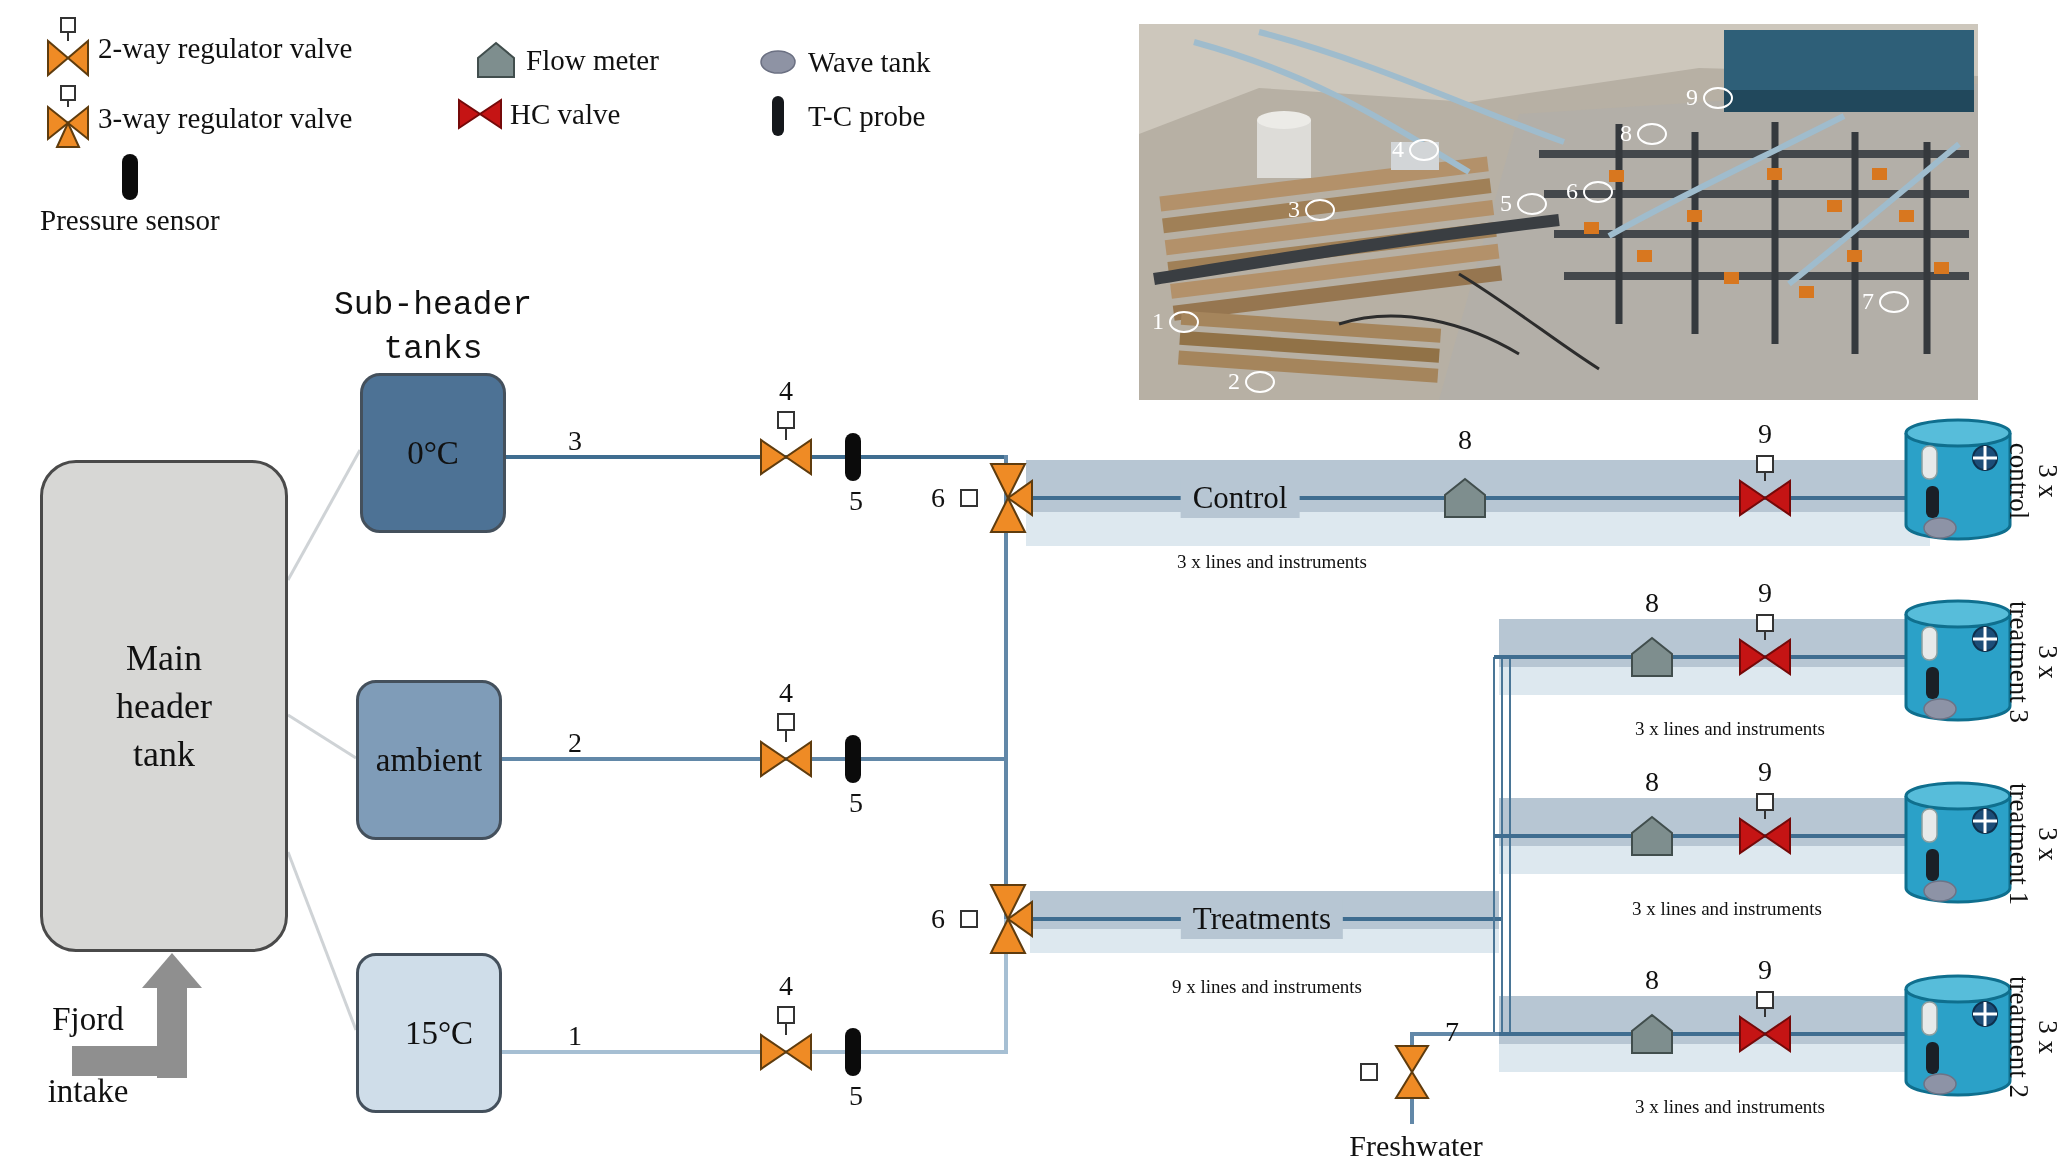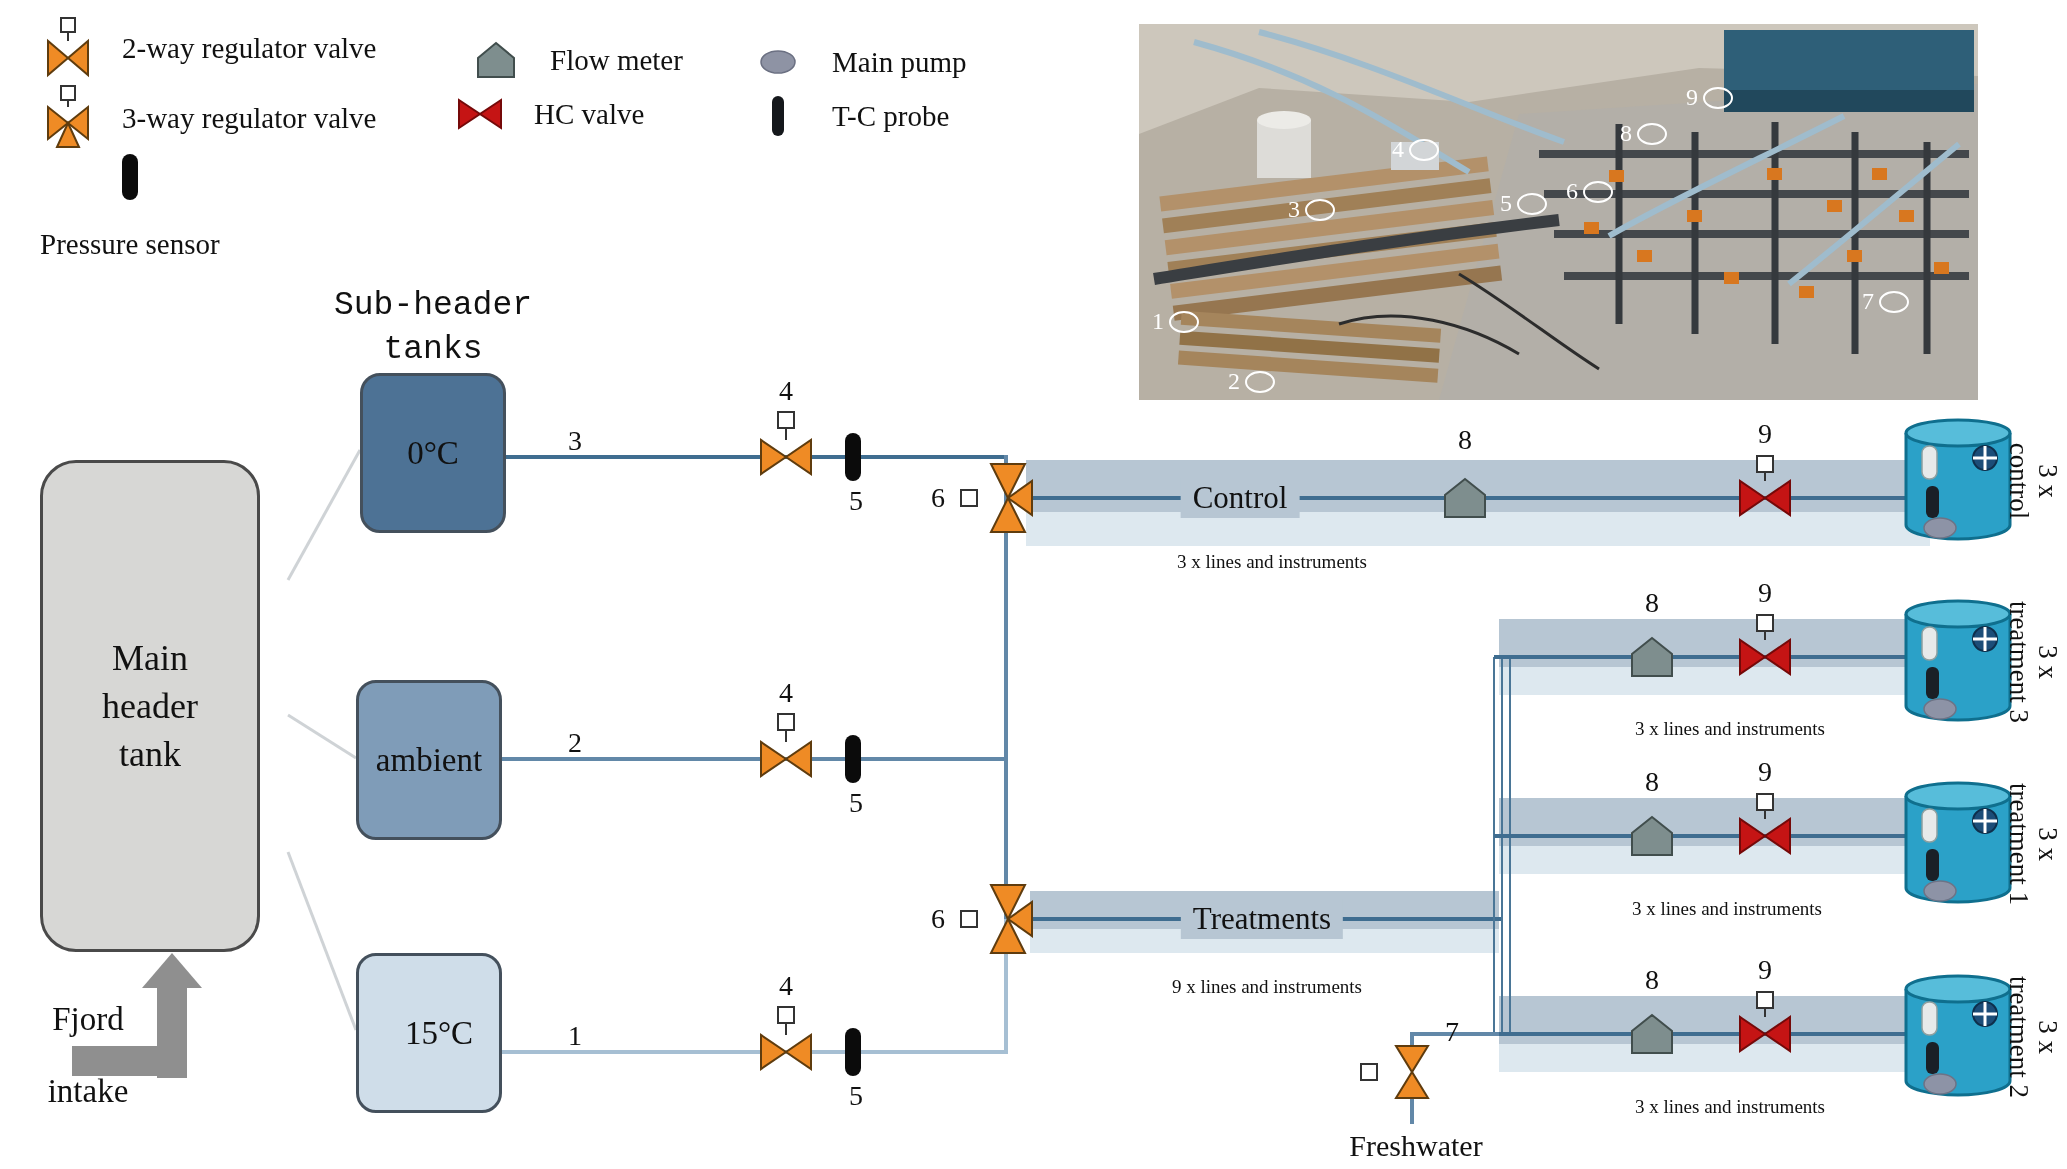--- a/index.html
+++ b/index.html
@@ -5,29 +5,29 @@
   * { margin:0; padding:0; box-sizing:border-box; }
   html,body { background:#fff; }
   #canvas {
     position:relative; width:2067px; height:1169px; background:#ffffff;
     font-family:"Liberation Serif", serif; color:#111; overflow:hidden;
   }
   .abs { position:absolute; }
   .ctr { transform:translate(-50%,-50%); white-space:nowrap; }
   .num { font-size:28px; }
   .note { font-size:19px; }
-  .legend-row { position:absolute; display:flex; align-items:center; gap:26px; height:64px; font-size:29px; }
+  .legend-row { position:absolute; display:flex; align-items:center; gap:2px; height:64px; font-size:29px; }
   .legend-ic { width:56px; display:flex; justify-content:center; align-items:center; }
   .band { position:absolute; z-index:1; }
   #pipes { position:absolute; left:0; top:0; z-index:2; pointer-events:none; }
   .comp { position:absolute; z-index:3; }
   .lab  { position:absolute; z-index:4; }
   .tankbox { position:absolute; z-index:3; }
   .main-tank {
-    position:absolute; left:40px; top:460px; width:220px; height:492px;
+    position:absolute; left:40px; top:460px; width:248px; height:492px;
     background:#d7d7d5; border:3px solid #4a4a4a; border-radius:36px;
     display:flex; align-items:center; justify-content:center; text-align:center;
     font-size:36px; line-height:48px; white-space:pre-line; z-index:3;
   }
   .sub-tank {
     position:absolute; width:146px; height:160px; border:3px solid #44505c; border-radius:20px;
     display:flex; align-items:center; justify-content:center; font-size:33px; z-index:3;
   }
   .title2 { font-size:33px; line-height:44px; text-align:center; white-space:pre-line; z-index:4; }
   .bandtitle { font-size:31px; background:#b7c6d3; padding:2px 12px; z-index:4; }
@@ -94,21 +94,21 @@
     </span>
     <span>HC valve</span>
   </div>
 
   <div class="legend-row" style="left:750px; top:30px;">
     <span class="legend-ic">
       <svg width="38" height="26" viewBox="0 0 38 26">
           <ellipse cx="19" cy="13" rx="17" ry="11" fill="#8e93a4" stroke="#6b7082" stroke-width="1.5"></ellipse>
         </svg>
     </span>
-    <span>Main pump</span>
+    <span>Wave tank</span>
   </div>
   <div class="legend-row" style="left:750px; top:84px;">
     <span class="legend-ic">
       <svg width="18" height="44" viewBox="0 0 18 44">
           <rect x="3" y="2" width="12" height="40" rx="6" fill="#15181c"></rect>
         </svg>
     </span>
     <span>T-C probe</span>
   </div>
 

